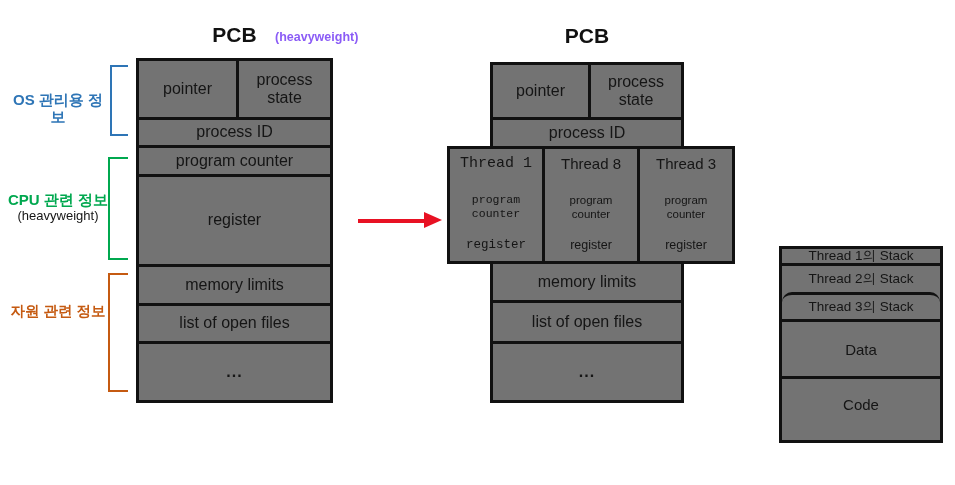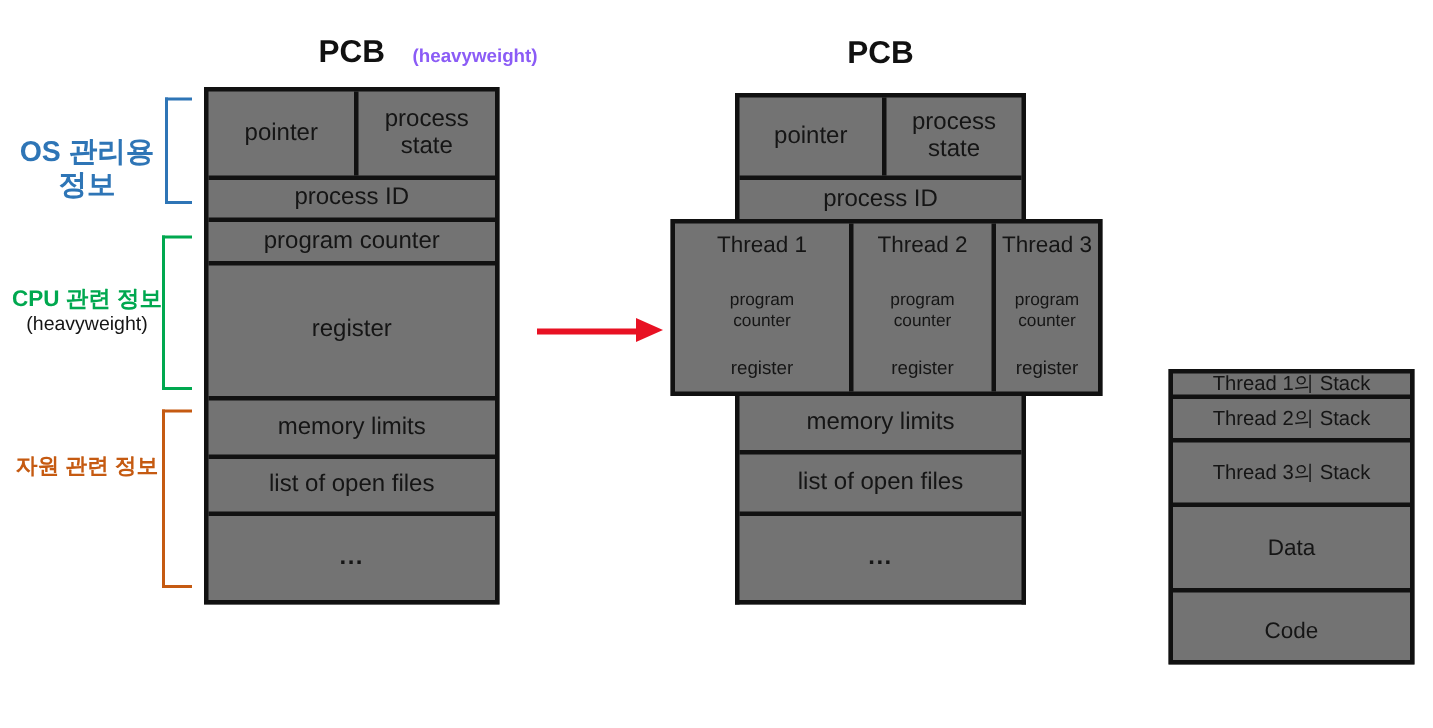--- a/index.html
+++ b/index.html
@@ -42,21 +42,21 @@
 <body>
 
 <div class="canvas">
 
   <div class="title-wrap" style="left:136px;top:23px;width:197px;">
     <span class="pcb-title">PCB</span>
   </div>
   <span class="abs pcb-subtitle" style="left:275px;top:30px;">(heavyweight)</span>
 
   <div class="bracket" style="left:110px;top:65px;width:18px;height:71px;border-color:#2e75b6;"></div>
-  <div class="seclabel" style="left:8px;top:91px;width:100px;font-size:19px;color:#2e75b6;">OS 관리용 정보</div>
+  <div class="seclabel" style="left:8px;top:91px;width:100px;font-size:15px;color:#2e75b6;">OS 관리용 정보</div>
 
   <div class="bracket" style="left:108px;top:157px;width:20px;height:103px;border-color:#00a84f;"></div>
   <div class="seclabel" style="left:8px;top:191px;width:100px;font-size:15px;color:#00a84f;">CPU 관련 정보</div>
   <div class="seclabel" style="left:8px;top:209px;width:100px;font-size:13px;font-weight:500;color:#151515;">(heavyweight)</div>
 
   <div class="bracket" style="left:108px;top:273px;width:20px;height:119px;border-color:#c55a11;"></div>
   <div class="seclabel" style="left:8px;top:303px;width:100px;font-size:14.5px;color:#c55a11;">자원 관련 정보</div>
 
   <div class="box" style="left:136px;top:58px;width:197px;height:345px;">
     <div class="split" style="height:56px;">
@@ -86,29 +86,29 @@
     <div class="split" style="height:52px;">
       <div class="cell" style="width:95px;">pointer</div>
       <div class="cell bl" style="flex:1;">
           <span class="state-narrow">process state</span>
         </div>
     </div>
     <div class="row bt" style="height:29px;">process ID</div>
   </div>
 
   <div class="box split" style="left:447px;top:146px;width:288px;height:118px;">
-    <div class="thread-col" style="width:116px;">
+    <div class="thread-col" style="width:92px;font-family:Liberation Mono, monospace;">
       <div class="t-name" style="top:6px;">Thread 1</div>
       <div class="t-pc" style="top:44px;">
           <span>program counter</span>
         </div>
       <div class="t-reg" style="bottom:9px;">register</div>
     </div>
     <div class="thread-col bl" style="width:95px;">
-      <div class="t-name" style="top:6px;">Thread 2</div>
+      <div class="t-name" style="top:6px;">Thread 8</div>
       <div class="t-pc" style="top:44px;">
           <span>program counter</span>
         </div>
       <div class="t-reg" style="bottom:9px;">register</div>
     </div>
     <div class="thread-col bl" style="flex:1;">
       <div class="t-name" style="top:6px;">Thread 3</div>
       <div class="t-pc" style="top:44px;">
           <span>program counter</span>
         </div>
@@ -118,18 +118,18 @@
 
   <div class="box" style="left:490px;top:264px;width:194px;height:139px;border-top:none;">
     <div class="row" style="height:36px;">memory limits</div>
     <div class="row bt" style="height:41px;">list of open files</div>
     <div class="row bt dots" style="height:59px;">...</div>
   </div>
 
   <div class="box" style="left:779px;top:246px;width:164px;height:197px;">
     <div class="as-row" style="height:14px;">Thread 1의 Stack</div>
     <div class="as-row bt" style="height:29px;">Thread 2의 Stack</div>
-    <div class="as-row bt" style="height:43px;">Thread 3의 Stack</div>
+    <div class="as-row bt" style="height:27px;border-radius:10px;">Thread 3의 Stack</div>
     <div class="as-row as-big bt" style="height:57px;">Data</div>
     <div class="as-row as-big bt" style="height:54px;">Code</div>
   </div>
 
 </div>
 
 </body></html>

